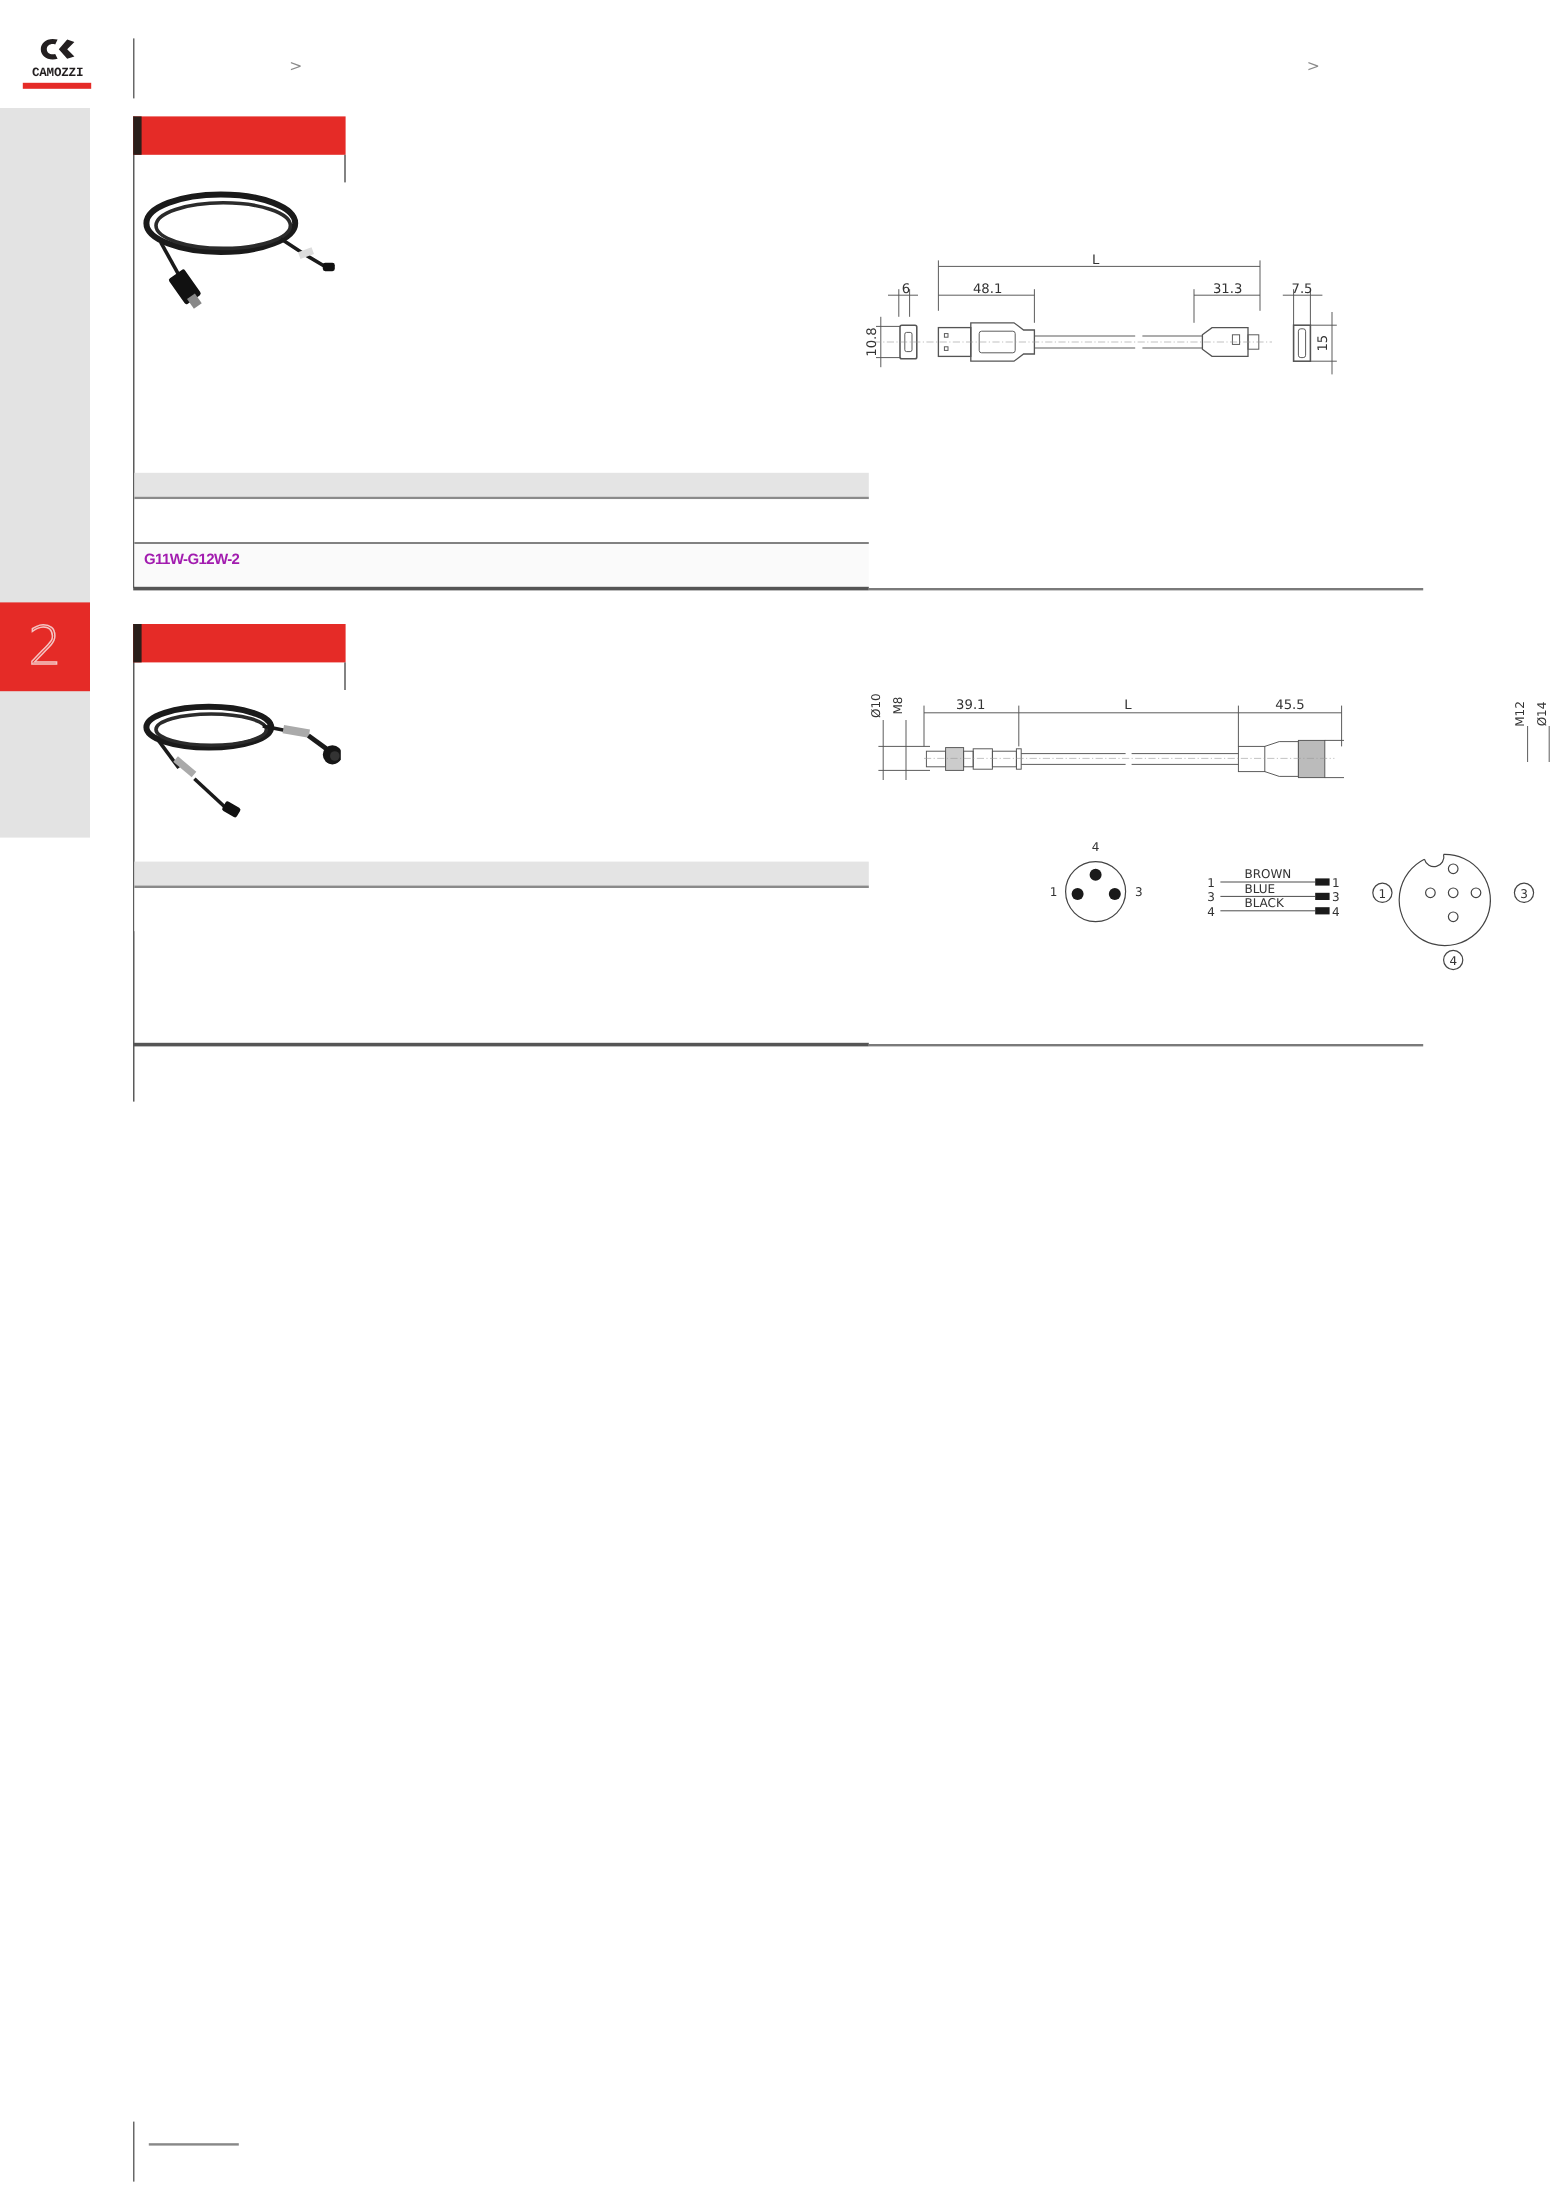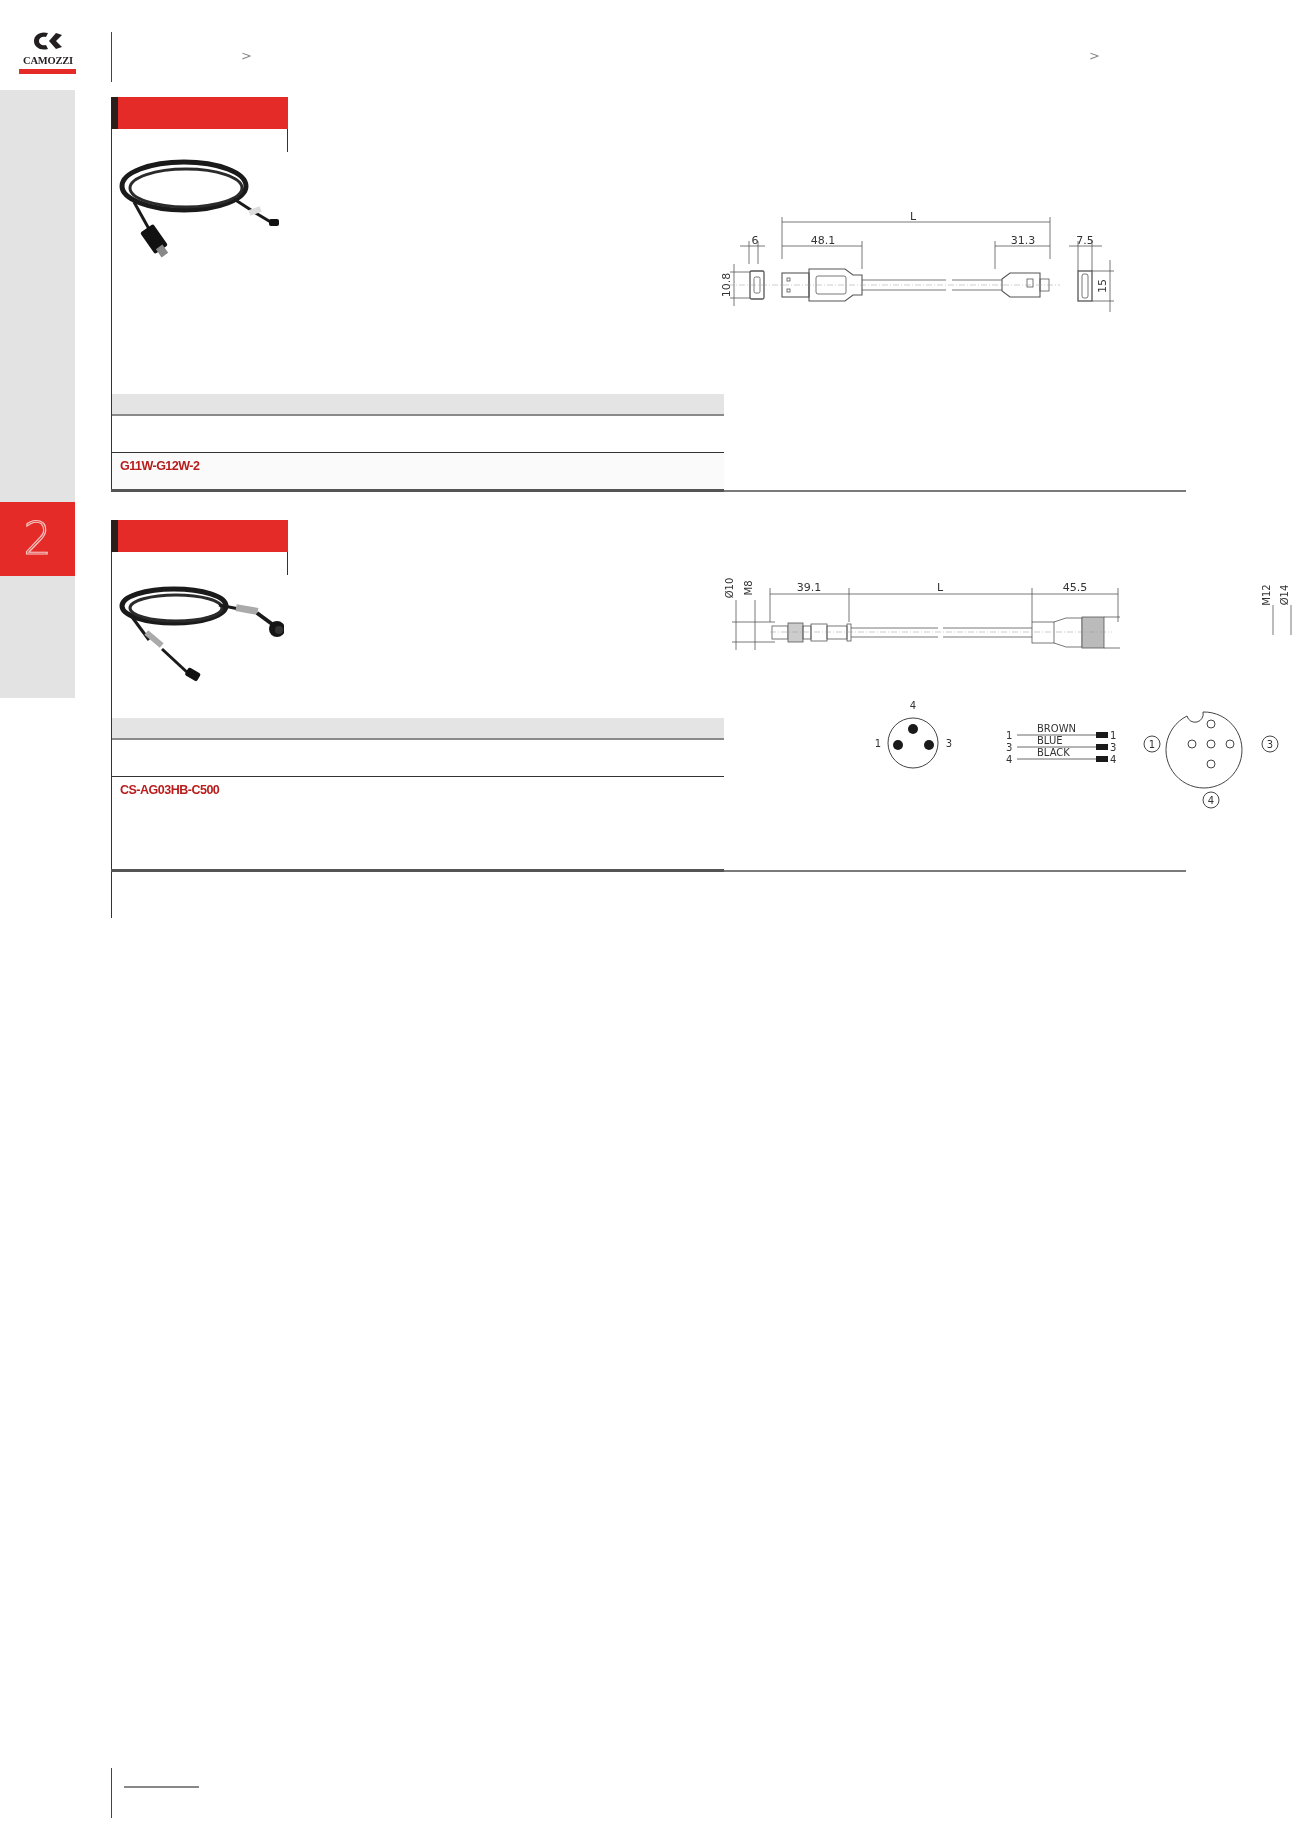--- a/index.html
+++ b/index.html
@@ -1,21 +1,21 @@
 <!DOCTYPE html>
 <html><head>
 <meta charset="utf-8">
 <style>
   html, body { margin:0; padding:0; background:#ffffff; }
   body { width:1300px; height:1839px; position:relative; overflow:hidden; font-family:"Liberation Sans", sans-serif; color:#222; }
 
   
   .logo { position:absolute; left:18px; top:30px; width:60px; height:44px; }
   .logo svg { display:block; }
-  .logo-text { position:absolute; left:0; top:25px; width:60px; text-align:center; font-family:Liberation Serif, serif; font-weight:bold; font-size:10.5px; letter-spacing:-0.2px; color:#231f20; }
+  .logo-text { position:absolute; left:0; top:25px; width:60px; text-align:center; font-family:Liberation Mono, monospace; font-weight:bold; font-size:10.5px; letter-spacing:-0.2px; color:#231f20; }
   .logo-bar { position:absolute; left:1px; top:39px; width:57px; height:5px; background:#e52b27; }
 
   
   .header-rule { position:absolute; left:111px; top:32px; width:1px; height:50px; background:#444; }
   .crumb-arrow { position:absolute; top:48px; font-size:13px; color:#8a8a8a; font-family:"DejaVu Sans", sans-serif; }
 
   
   .side-tab { position:absolute; left:0; top:90px; width:75px; height:608px; background:#e3e3e3; }
   .side-tab-num { position:absolute; left:0; top:412px; width:75px; height:74px; background:#e52b27; display:flex; align-items:center; justify-content:center; }
   .side-tab-num span { font-family:"DejaVu Sans", sans-serif; font-size:44px; font-weight:200; color:transparent; -webkit-text-stroke:1.2px #f4c5c3; line-height:1; }
@@ -26,21 +26,21 @@
   .sec-head { position:absolute; left:0; top:0; width:177px; height:32px; background:#e52b27; }
   .sec-head-dark { position:absolute; left:0; top:0; width:7px; height:32px; background:#2a1f1a; }
   .sec-head-tail { position:absolute; left:176px; top:32px; width:1px; height:23px; background:#333; }
   .photo { position:absolute; left:3px; width:170px; height:110px; }
 
   .spec-table { position:absolute; left:1px; width:612px; }
   .spec-head { height:20px; background:#e4e4e4; border-bottom:2px solid #8a8a8a; }
   .spec-sub { height:36px; background:#ffffff; }
   .spec-row { height:36px; border-top:1px solid #333; background:#fafafa; position:relative; }
   .spec-row.white { background:#ffffff; }
-  .spec-row span { position:absolute; left:8px; top:6px; font-size:12.5px; font-weight:bold; letter-spacing:-0.5px; color:#b91c1c; }
+  .spec-row span { position:absolute; left:8px; top:6px; font-size:12.5px; font-weight:bold; letter-spacing:-0.5px; color:#a21caf; }
 
   .sec-bottom-left { position:absolute; left:0; height:3px; width:613px; background:#555; }
   .sec-bottom-right { position:absolute; left:613px; height:2px; width:462px; background:#7a7a7a; }
 
   .drawing { position:absolute; }
   .drawing text { font-family:"DejaVu Sans", sans-serif; fill:#333; }
 
   
   .footer-rule { position:absolute; left:111px; top:1768px; width:1px; height:50px; background:#444; }
   .footer-line { position:absolute; left:124px; top:1786px; width:75px; height:2px; background:#888; }
@@ -170,23 +170,20 @@
     <circle cx="165" cy="48" r="4" fill="#333"></circle>
     <path d="M18 35 L35 58" stroke="#1a1a1a" stroke-width="3" fill="none"></path>
     <rect x="30" y="54" width="20" height="6" fill="#aaa" transform="rotate(40 40 57)"></rect>
     <path d="M48 67 L75 92" stroke="#1a1a1a" stroke-width="3" fill="none"></path>
     <rect x="72" y="88" width="14" height="9" rx="2" fill="#111" transform="rotate(30 79 92)"></rect>
   </svg>
 
   <div class="spec-table" style="top:198px;">
     <div class="spec-head"></div>
     <div class="spec-sub"></div>
-    <div class="spec-row white">
-      <span>CS-AG03HB-C500</span>
-    </div>
   </div>
   <div class="sec-bottom-left" style="top:349px;"></div>
   <div class="sec-bottom-right" style="top:350px;"></div>
 
   <svg class="drawing" style="left:609px; top:50px;" width="400" height="100" viewBox="0 0 400 100">
     <g stroke="#555" stroke-width="0.8" fill="none">
       <line x1="50" y1="24" x2="129" y2="24"></line>
       <line x1="129" y1="24" x2="312" y2="24"></line>
       <line x1="312" y1="24" x2="398" y2="24"></line>
       <line x1="50" y1="18" x2="50" y2="52"></line>

